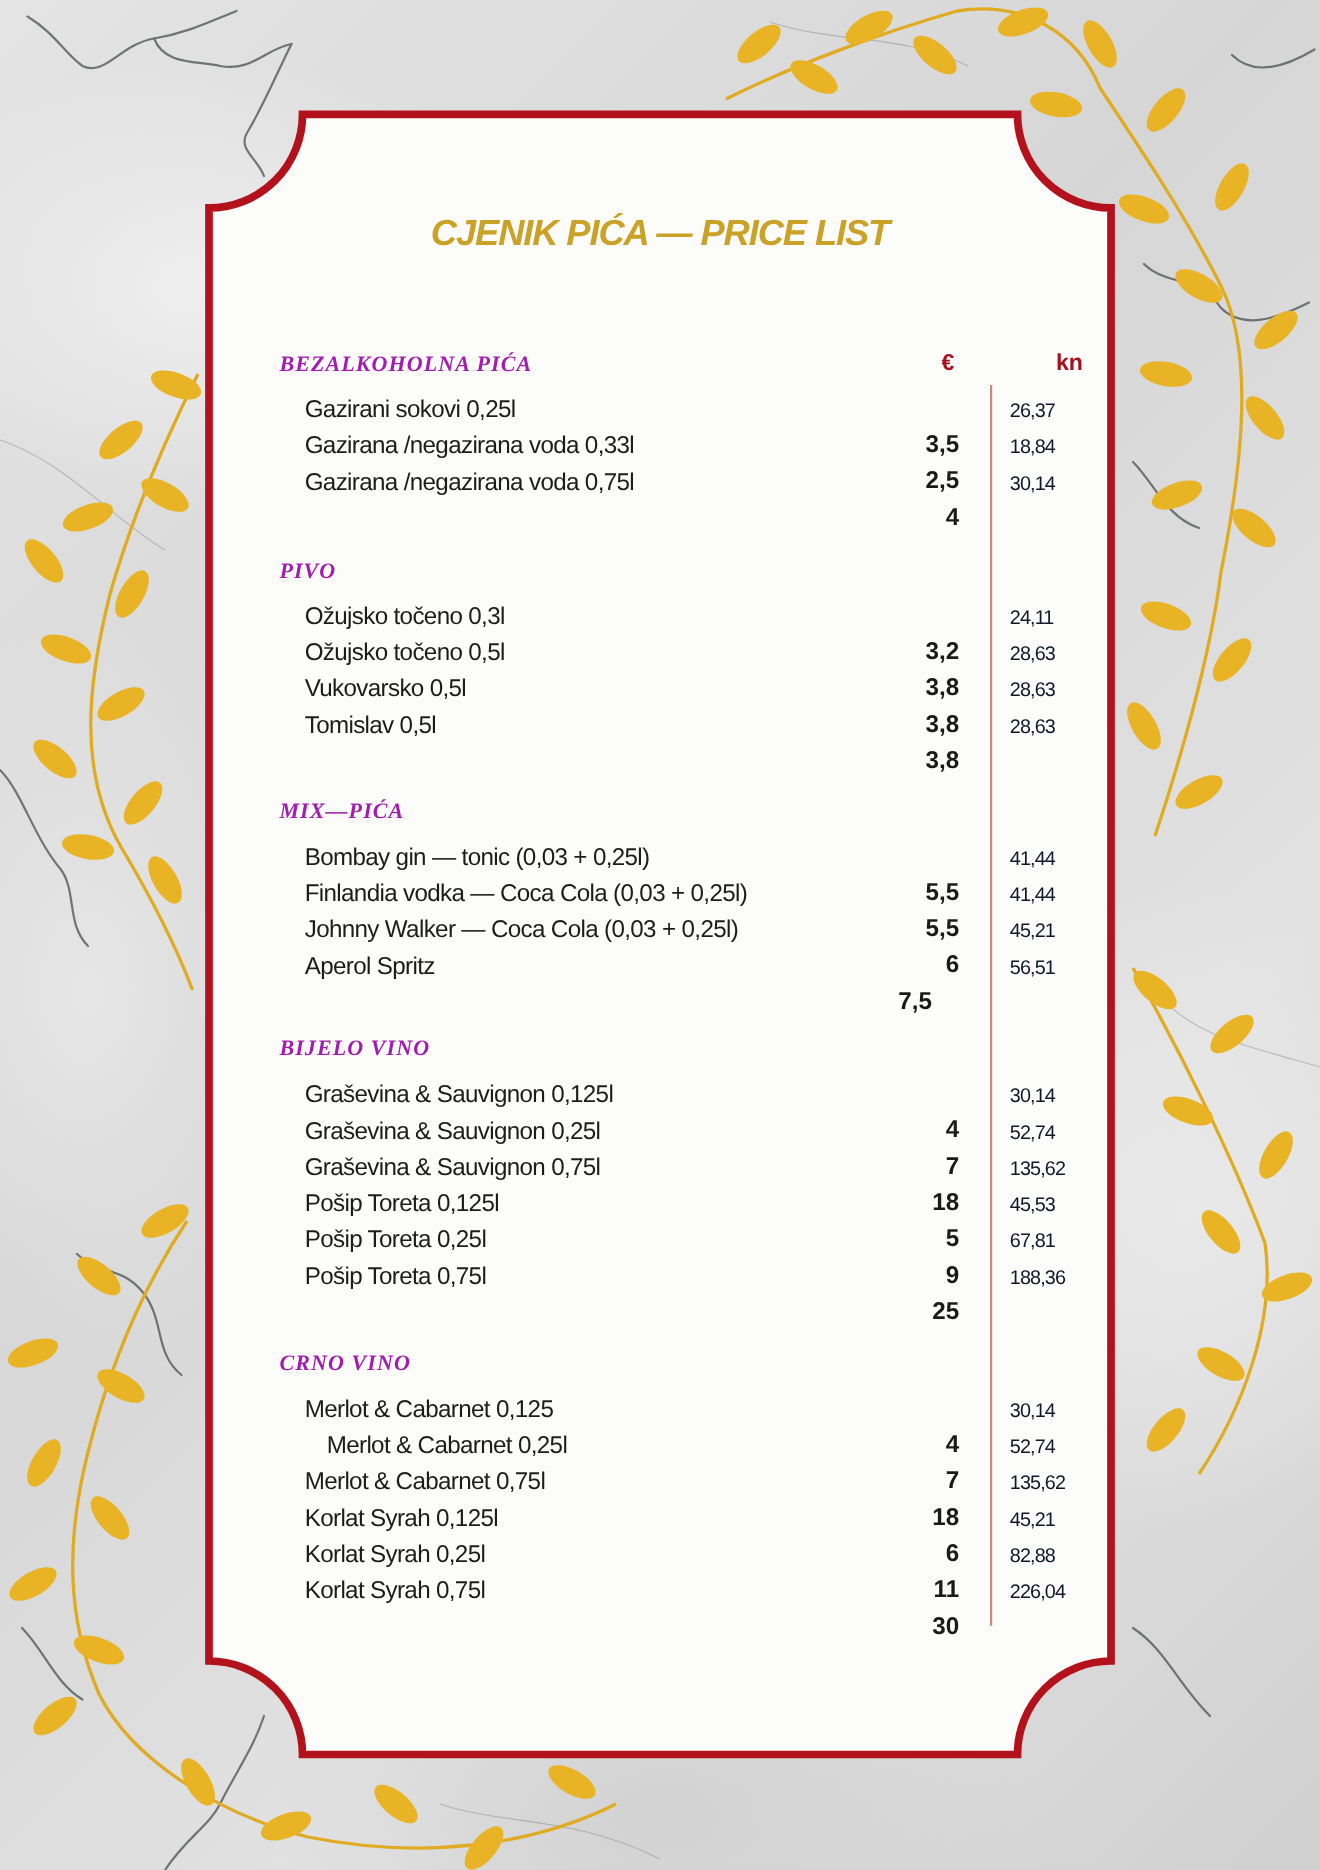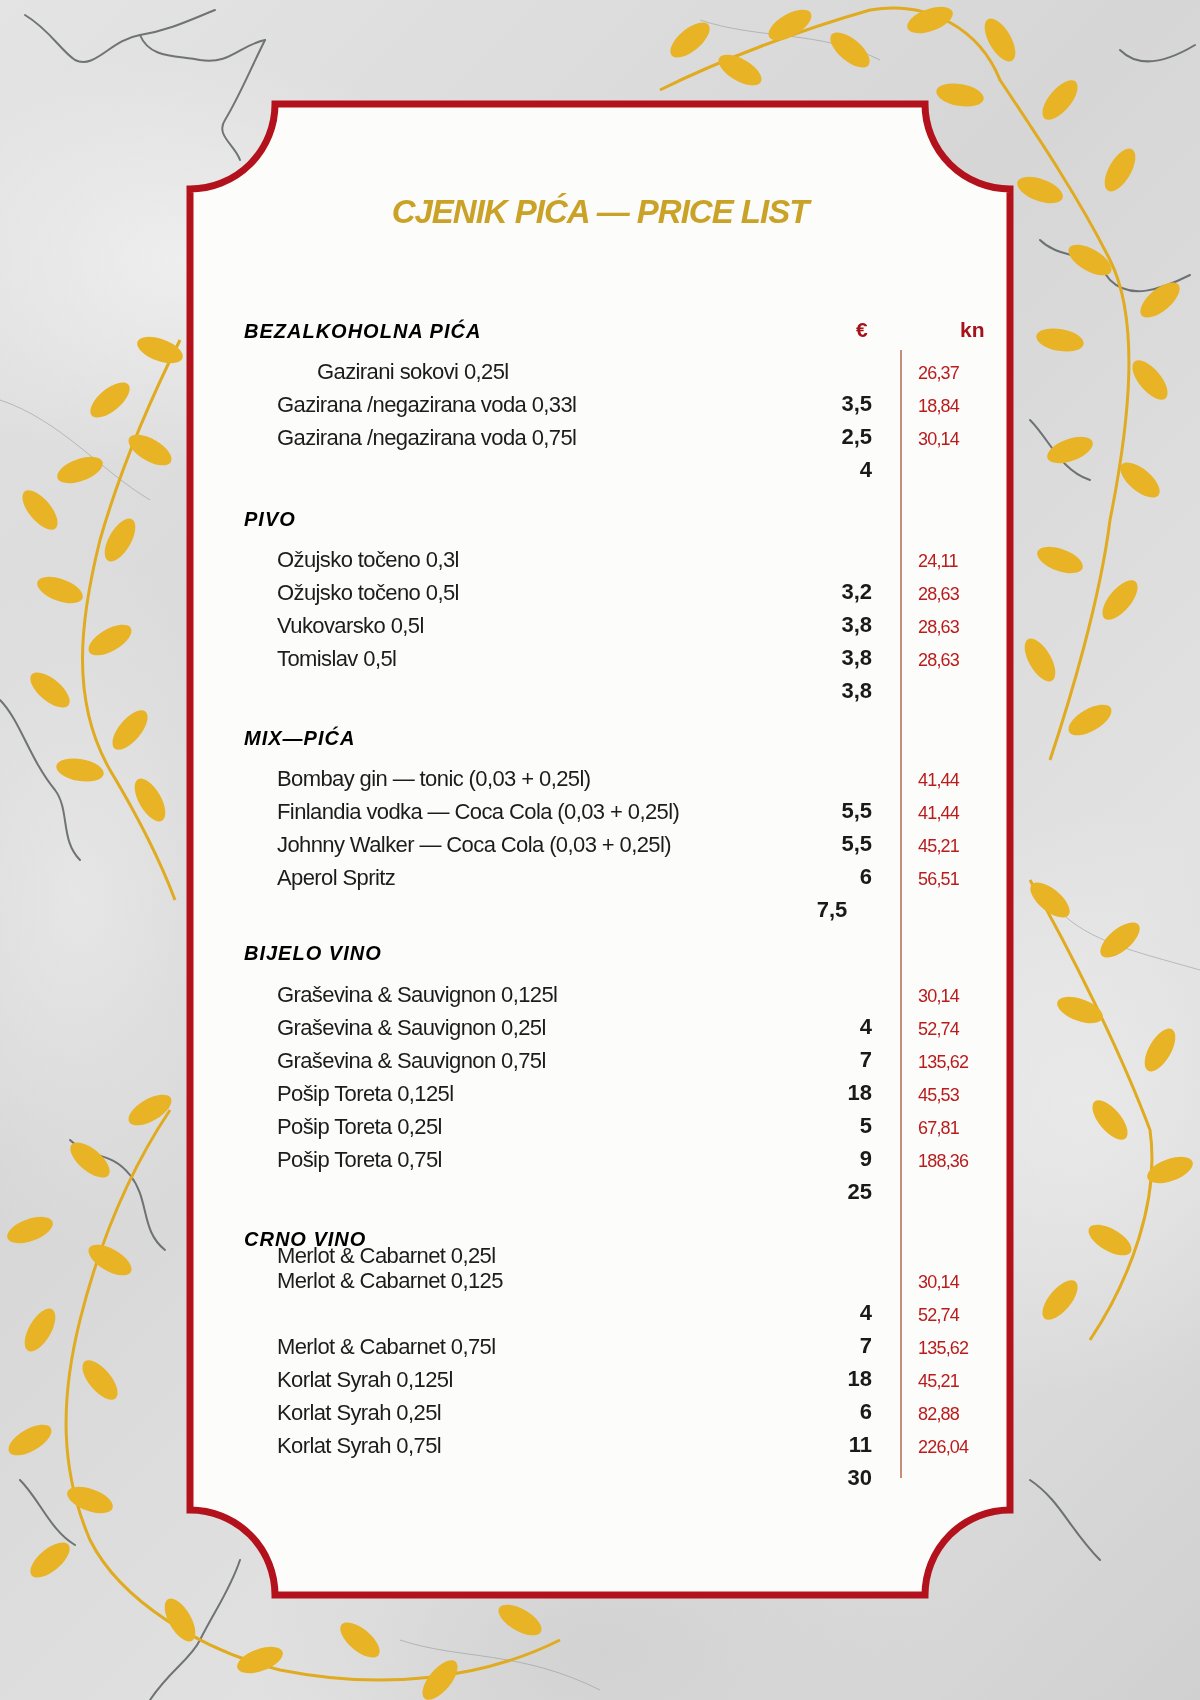--- a/index.html
+++ b/index.html
@@ -19,38 +19,39 @@
   }
   .veins { position:absolute; inset:0; }
   .leaves { position:absolute; inset:0; }
   .frame { position:absolute; left:0; top:0; width:1200px; height:1700px; }
   .title {
     position:absolute; left:190px; width:820px; top:193px;
     text-align:center; color:#c9a227;
     font-size:33px; font-style:italic; font-weight:bold; letter-spacing:-1px;
   }
   .section-header {
-    position:absolute; left:244px;
-    color:#000000; font-size:20px; font-weight:bold; font-style:italic;
+    position:absolute; left:254px;
+    color:#a21caf; font-size:20px; font-weight:bold; font-style:italic;
     letter-spacing:1px;
+    font-family:Liberation Serif, serif;
   }
   .col-head {
     position:absolute; color:#a5121c; font-size:21px; font-weight:bold;
   }
   .item {
     position:absolute; left:277px; height:32px; line-height:32px;
     font-size:22px; color:#1c1c1c; letter-spacing:-0.6px; white-space:nowrap;
   }
   .eur {
     position:absolute; right:328px; height:32px; line-height:32px; width:80px;
     text-align:right; font-size:22px; font-weight:bold; color:#1a1a1a;margin-top:32px;
   }
   .kn {
     position:absolute; left:918px; height:32px; line-height:32px;
-    font-size:18px; color:#b91c1c; letter-spacing:-0.8px;
+    font-size:18px; color:#0f172a; letter-spacing:-0.8px;
   }
   .divider {
     position:absolute; left:900px; top:350px; width:2px; height:1128px;
     background:#c98b7a;
   }
 </style>
 </head>
 <body>
 
 <div class="marble"></div>
@@ -149,21 +150,21 @@
   <path d="M275 104 L925 104 A85 85 0 0 0 1010 189 L1010 1510 A85 85 0 0 0 925 1595 L275 1595 A85 85 0 0 0 190 1510 L190 189 A85 85 0 0 0 275 104 Z" fill="#fcfcfb" stroke="#b3121c" stroke-width="7"></path>
 </svg>
 
 <div class="title">CJENIK PIĆA — PRICE LIST</div>
 
 <div class="col-head" style="left:856px; top:318px;">€</div>
 <div class="col-head" style="left:960px; top:318px;">kn</div>
 <div class="divider"></div>
 
 <div class="section-header" style="top:320px;">BEZALKOHOLNA PIĆA</div>
-<div class="item" style="top:356px;margin-left:40px;">Gazirani sokovi 0,25l</div>
+<div class="item" style="top:356px;">Gazirani sokovi 0,25l</div>
 <div class="eur" style="top:356px;">3,5</div>
 <div class="kn" style="top:357px;">26,37</div>
 <div class="item" style="top:389px;">Gazirana /negazirana voda 0,33l</div>
 <div class="eur" style="top:389px;">2,5</div>
 <div class="kn" style="top:390px;">18,84</div>
 <div class="item" style="top:422px;">Gazirana /negazirana voda 0,75l</div>
 <div class="eur" style="top:422px;">4</div>
 <div class="kn" style="top:423px;">30,14</div>
 
 <div class="section-header" style="top:508px;">PIVO</div>
@@ -211,21 +212,21 @@
 <div class="eur" style="top:1111px;">9</div>
 <div class="kn" style="top:1112px;">67,81</div>
 <div class="item" style="top:1144px;">Pošip Toreta 0,75l</div>
 <div class="eur" style="top:1144px;">25</div>
 <div class="kn" style="top:1145px;">188,36</div>
 
 <div class="section-header" style="top:1228px;">CRNO VINO</div>
 <div class="item" style="top:1265px;">Merlot &amp; Cabarnet 0,125</div>
 <div class="eur" style="top:1265px;">4</div>
 <div class="kn" style="top:1266px;">30,14</div>
-<div class="item" style="top:1240px;">Merlot &amp; Cabarnet 0,25l</div>
+<div class="item" style="top:1298px;margin-left:20px;">Merlot &amp; Cabarnet 0,25l</div>
 <div class="eur" style="top:1298px;">7</div>
 <div class="kn" style="top:1299px;">52,74</div>
 <div class="item" style="top:1331px;">Merlot &amp; Cabarnet  0,75l</div>
 <div class="eur" style="top:1331px;">18</div>
 <div class="kn" style="top:1332px;">135,62</div>
 <div class="item" style="top:1364px;">Korlat Syrah 0,125l</div>
 <div class="eur" style="top:1364px;">6</div>
 <div class="kn" style="top:1365px;">45,21</div>
 <div class="item" style="top:1397px;">Korlat Syrah 0,25l</div>
 <div class="eur" style="top:1397px;">11</div>

